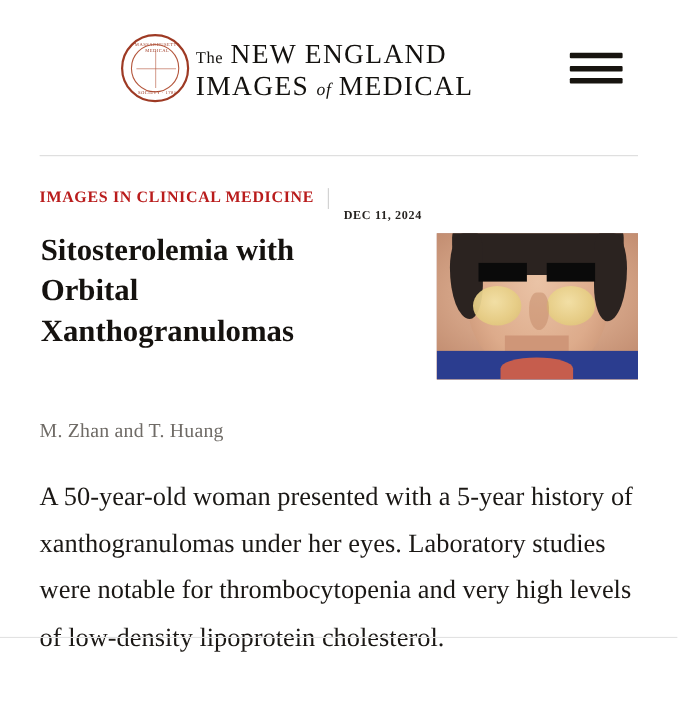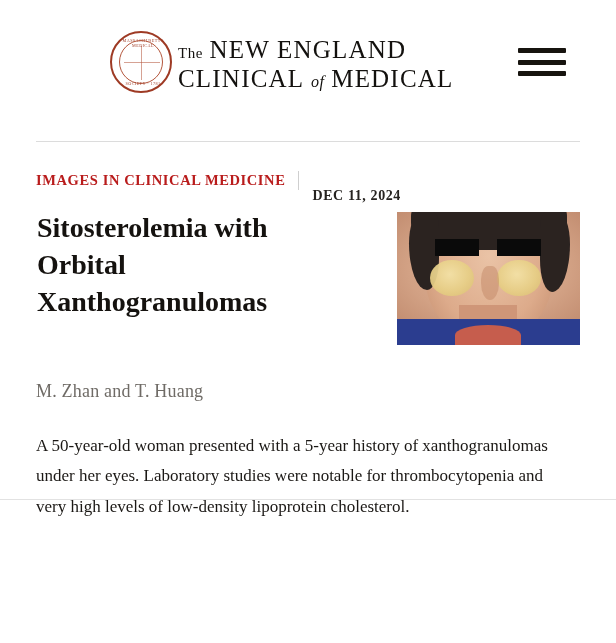--- a/index.html
+++ b/index.html
@@ -165,21 +165,21 @@
     font-family: "Liberation Serif", serif;
   }
   .eyebrow-divider {
     width: 1px;
     height: 19px;
     background: #cfcfcf;
     margin: 0 13px;
   }
   .pubdate {
     color: #262320;
-    font-size: 14px;
+    font-size: 11px;
     font-weight: bold;
     letter-spacing: .6px;
     margin-top: 31px;
   }
 
   .headline-row {
     margin-top: 19px;
     display: flex;
     align-items: flex-start;
     justify-content: space-between;
@@ -313,21 +313,21 @@
 
   .byline {
     margin-top: 36px;
     font-size: 18px;
     color: #6f6b66;
     letter-spacing: .2px;
   }
 
   .body-text {
     margin-top: 29px;
-    font-size: 17px;
+    font-size: 24px;
     line-height: 1.78;
     color: #1b1815;
     max-width: 540px;
   }
 
   .bottom-rule {
     position: absolute;
     left: 0;
     right: 0;
     bottom: 22px;
@@ -347,21 +347,21 @@
       <div class="seal-inner"></div>
       <div class="seal-text-bot">SOCIETY · 1781</div>
     </div>
 
     <div class="wordmark">
       <div class="line1">
         <span class="wm-the">The</span>
         <span class="wm-caps">NEW ENGLAND</span>
       </div>
       <div class="line2">
-        <span class="wm-caps">CLINICAL</span>
+        <span class="wm-caps">IMAGES</span>
         <span class="wm-of">of</span>
         <span class="wm-caps">MEDICAL</span>
       </div>
     </div>
 
     <button class="menu-button" aria-label="Menu">
       <span></span>
       <span></span>
       <span></span>
     </button>

